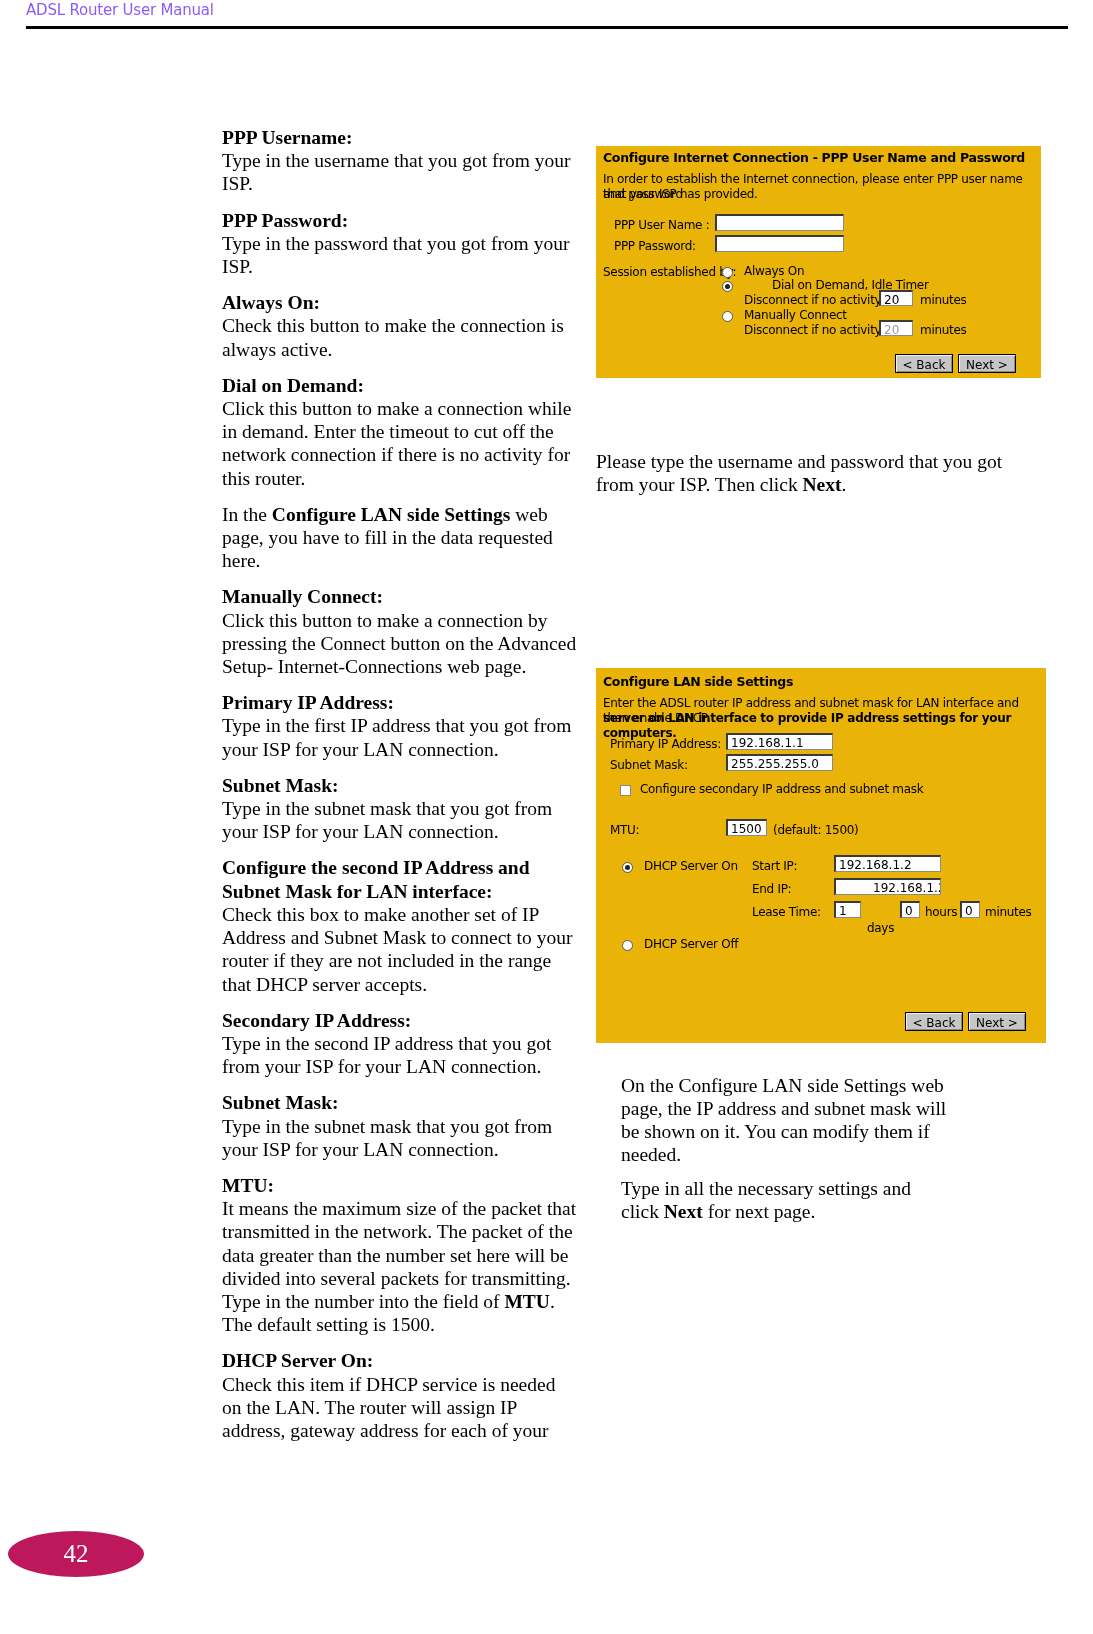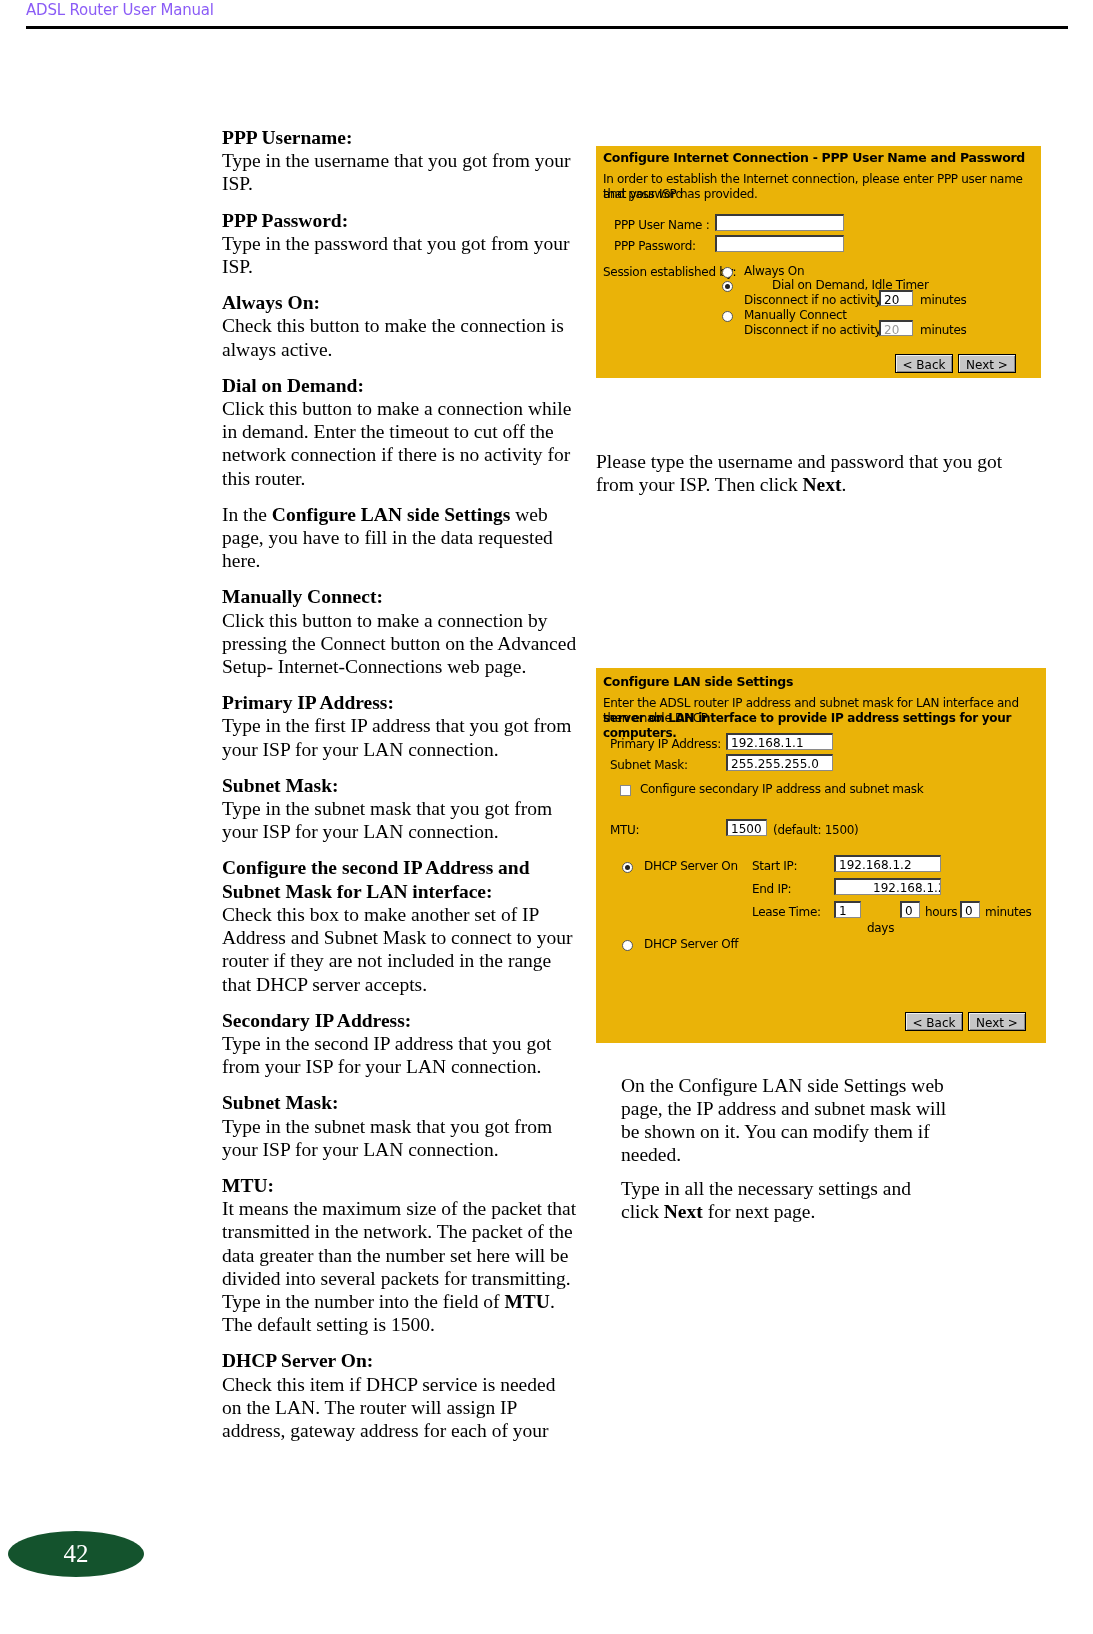--- a/index.html
+++ b/index.html
@@ -171,21 +171,21 @@
   .ap { position: absolute; }
 
   
   #page-badge {
     position: absolute;
     left: 8px;
     top: 1531px;
     width: 136px;
     height: 46px;
     border-radius: 50%;
-    background: #14532d;
+    background: #be185d;
     color: #ffffff;
     font-family: "Liberation Serif", "DejaVu Serif", serif;
     font-size: 25px;
     display: flex;
     align-items: center;
     justify-content: center;
   }
 </style>
 </head>
 <body>

